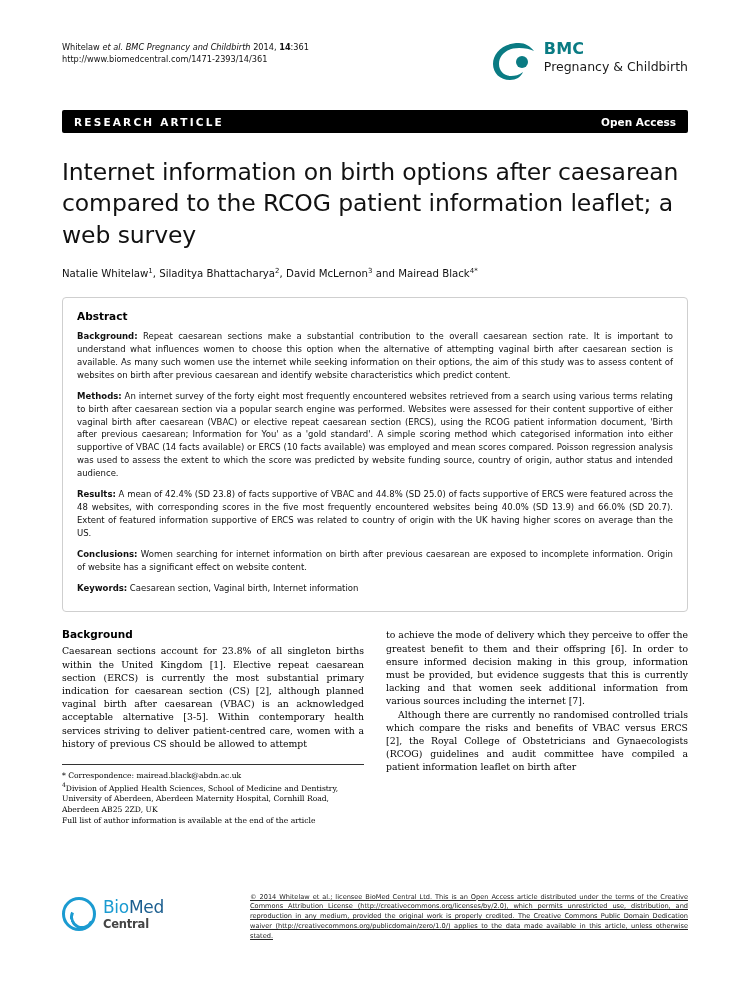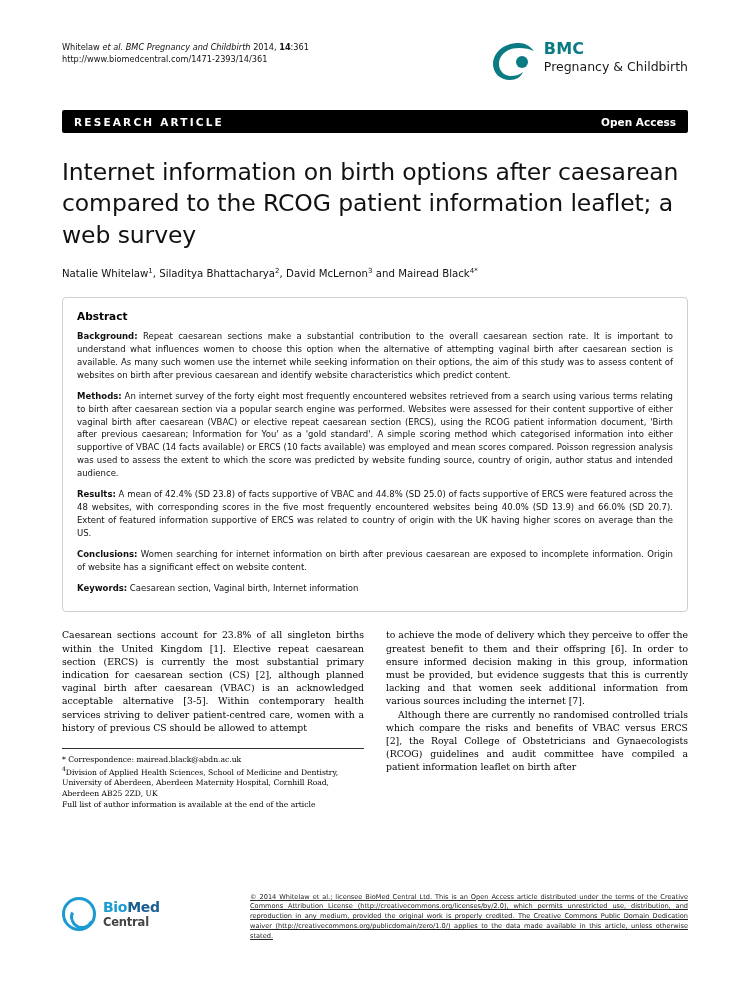--- a/index.html
+++ b/index.html
@@ -184,22 +184,22 @@
     position: absolute;
     left: 5px; top: 5px;
     width: 18px; height: 18px;
     border-radius: 50%;
     border: 3px solid #1b9bd1;
     border-right-color: transparent;
     border-top-color: transparent;
     transform: rotate(-20deg);
   }
   .bmc-central-text .bio {
-    font-size: 14px;
-    font-weight: bold;
+    font-size: 17px;
+    font-weight: normal;
     color: #1b9bd1;
     letter-spacing: -0.3px;
   }
   .bmc-central-text .bio .med { color: #1b5e8f; }
   .bmc-central-text .central {
     font-size: 11.5px;
     font-weight: bold;
     color: #444;
     letter-spacing: -0.2px;
   }
@@ -259,20 +259,21 @@
 
     <p><span class="lead">Results:</span><span> A mean of 42.4% (SD 23.8) of facts supportive of VBAC and 44.8% (SD 25.0) of facts supportive of ERCS were featured across the 48 websites, with corresponding scores in the five most frequently encountered websites being 40.0% (SD 13.9) and 66.0% (SD 20.7). Extent of featured information supportive of ERCS was related to country of origin with the UK having higher scores on average than the US.</span></p>
 
     <p><span class="lead">Conclusions:</span><span> Women searching for internet information on birth after previous caesarean are exposed to incomplete information. Origin of website has a significant effect on website content.</span></p>
 
     <p><span class="lead">Keywords:</span><span> Caesarean section, Vaginal birth, Internet information</span></p>
   </div>
 
   <div class="body-cols">
     <div class="col">
+      <h3>Background</h3>
       <p>Caesarean sections account for 23.8% of all singleton births within the United Kingdom [1]. Elective repeat caesarean section (ERCS) is currently the most substantial primary indication for caesarean section (CS) [2], although planned vaginal birth after caesarean (VBAC) is an acknowledged acceptable alternative [3-5]. Within contemporary health services striving to deliver patient-centred care, women with a history of previous CS should be allowed to attempt</p>
 
       <div class="footnote">
         <div><span>* Correspondence:</span><span> mairead.black@abdn.ac.uk</span></div>
         <div><sup>4</sup><span>Division of Applied Health Sciences, School of Medicine and Dentistry, University of Aberdeen, Aberdeen Maternity Hospital, Cornhill Road, Aberdeen AB25 2ZD, UK</span></div>
         <div>Full list of author information is available at the end of the article</div>
       </div>
     </div>
 
     <div class="col">

